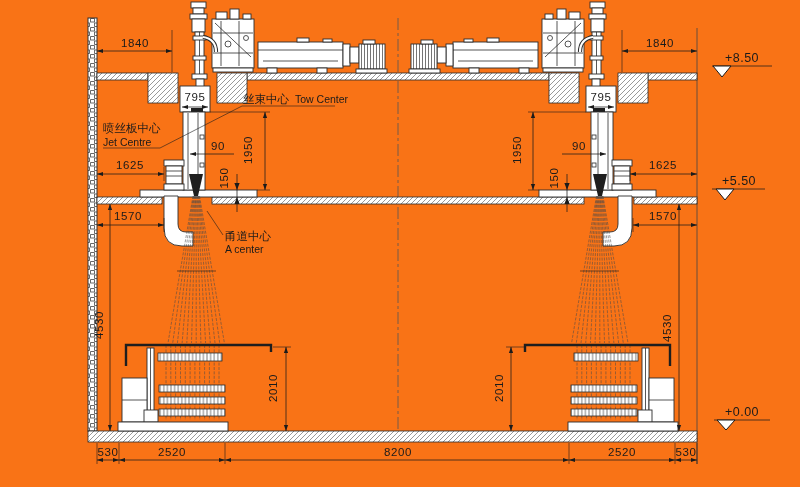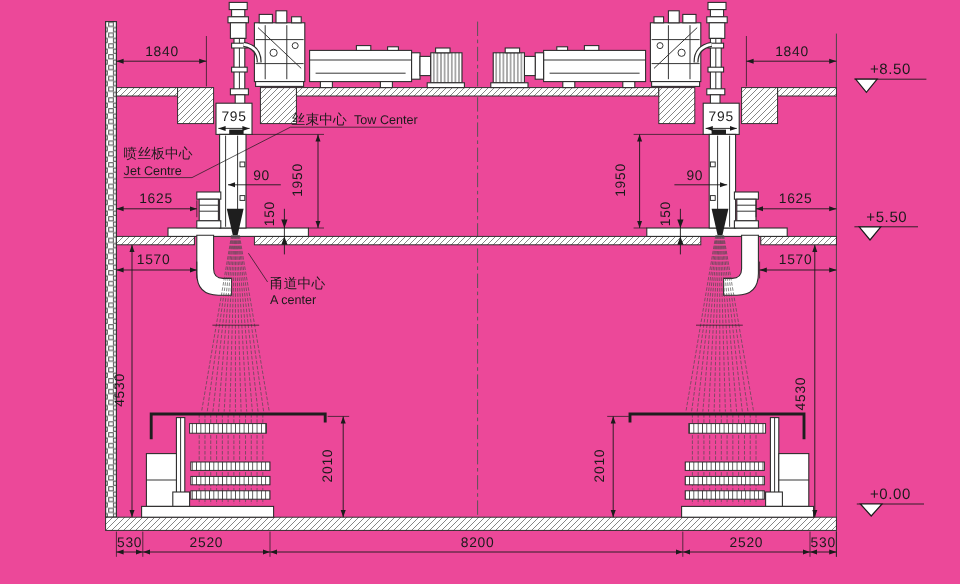--- a/index.html
+++ b/index.html
@@ -1,16 +1,16 @@
 <!DOCTYPE html>
 <html><head>
 <meta charset="utf-8">
 <style>
   html,body{margin:0;padding:0;background:#fff}
-  .stage{width:800px;height:487px;position:relative;background:#ec4899;overflow:hidden}
+  .stage{width:800px;height:487px;position:relative;background:#f97316;overflow:hidden}
   svg{display:block}
   text{font-family:"Liberation Sans","DejaVu Sans",sans-serif;fill:#1b1b1b}
   .dim{font-size:11.5px;letter-spacing:.6px}
   .elev{font-size:12.5px;letter-spacing:.5px}
   .zh{font-size:11.5px}
   .en{font-size:10.5px}
   .dl{stroke:#1b1b1b;stroke-width:.75;fill:none}
   .xl{stroke:#1b1b1b;stroke-width:.6;fill:none}
   .sh{stroke:#2c2c2c;stroke-width:.9;fill:#fff}
   .shl{stroke:#2c2c2c;stroke-width:.8;fill:none}

